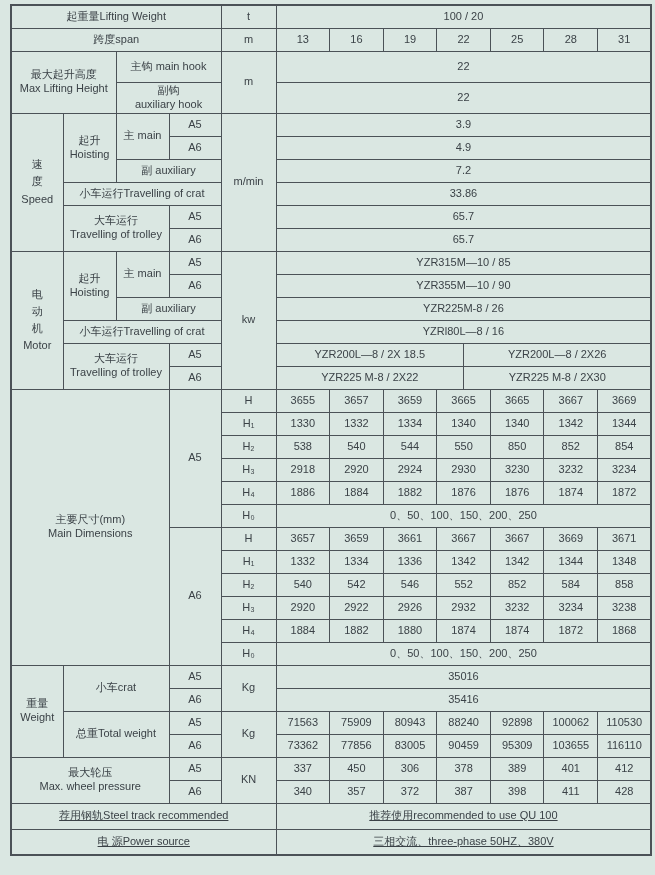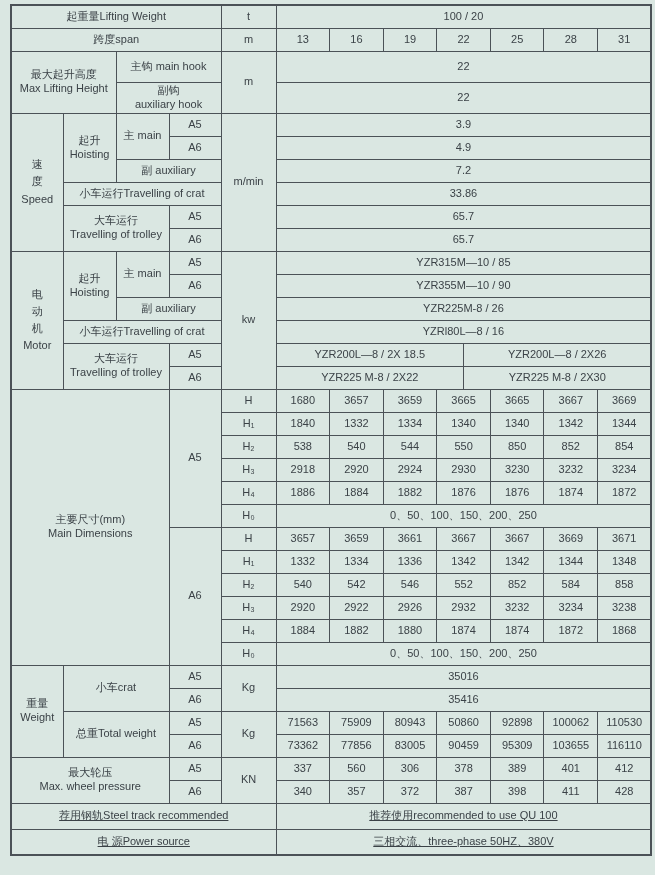--- a/index.html
+++ b/index.html
@@ -158,31 +158,31 @@
     <td>A6</td>
     <td colspan="7">YZR225 M-8 / 2X22</td>
     <td colspan="7">YZR225 M-8 / 2X30</td>
   </tr>
 
   <tr>
     <td colspan="3" rowspan="12" class="pre">主要尺寸(mm)
 Main Dimensions</td>
     <td rowspan="6">A5</td>
     <td>H</td>
-    <td colspan="2" class="c-val">1680</td>
+    <td colspan="2" class="c-val">3655</td>
     <td colspan="2" class="c-val">3657</td>
     <td colspan="2" class="c-val">3659</td>
     <td colspan="2" class="c-val">3665</td>
     <td colspan="2" class="c-val">3665</td>
     <td colspan="2" class="c-val">3667</td>
     <td colspan="2" class="c-val">3669</td>
   </tr>
   <tr>
     <td>H₁</td>
-    <td colspan="2" class="c-val">1840</td>
+    <td colspan="2" class="c-val">1330</td>
     <td colspan="2" class="c-val">1332</td>
     <td colspan="2" class="c-val">1334</td>
     <td colspan="2" class="c-val">1340</td>
     <td colspan="2" class="c-val">1340</td>
     <td colspan="2" class="c-val">1342</td>
     <td colspan="2" class="c-val">1344</td>
   </tr>
   <tr>
     <td>H₂</td>
     <td colspan="2" class="c-val">538</td>
@@ -286,21 +286,21 @@
     <td>A6</td>
     <td colspan="14">35416</td>
   </tr>
   <tr>
     <td colspan="2" rowspan="2">总重Total weight</td>
     <td>A5</td>
     <td rowspan="2">Kg</td>
     <td colspan="2" class="c-val">71563</td>
     <td colspan="2" class="c-val">75909</td>
     <td colspan="2" class="c-val">80943</td>
-    <td colspan="2" class="c-val">50860</td>
+    <td colspan="2" class="c-val">88240</td>
     <td colspan="2" class="c-val">92898</td>
     <td colspan="2" class="c-val">100062</td>
     <td colspan="2" class="c-val">110530</td>
   </tr>
   <tr>
     <td>A6</td>
     <td colspan="2" class="c-val">73362</td>
     <td colspan="2" class="c-val">77856</td>
     <td colspan="2" class="c-val">83005</td>
     <td colspan="2" class="c-val">90459</td>
@@ -308,21 +308,21 @@
     <td colspan="2" class="c-val">103655</td>
     <td colspan="2" class="c-val">116110</td>
   </tr>
 
   <tr>
     <td colspan="3" rowspan="2" class="pre">最大轮压
 Max.  wheel pressure</td>
     <td>A5</td>
     <td rowspan="2">KN</td>
     <td colspan="2" class="c-val">337</td>
-    <td colspan="2" class="c-val">560</td>
+    <td colspan="2" class="c-val">450</td>
     <td colspan="2" class="c-val">306</td>
     <td colspan="2" class="c-val">378</td>
     <td colspan="2" class="c-val">389</td>
     <td colspan="2" class="c-val">401</td>
     <td colspan="2" class="c-val">412</td>
   </tr>
   <tr>
     <td>A6</td>
     <td colspan="2" class="c-val">340</td>
     <td colspan="2" class="c-val">357</td>

